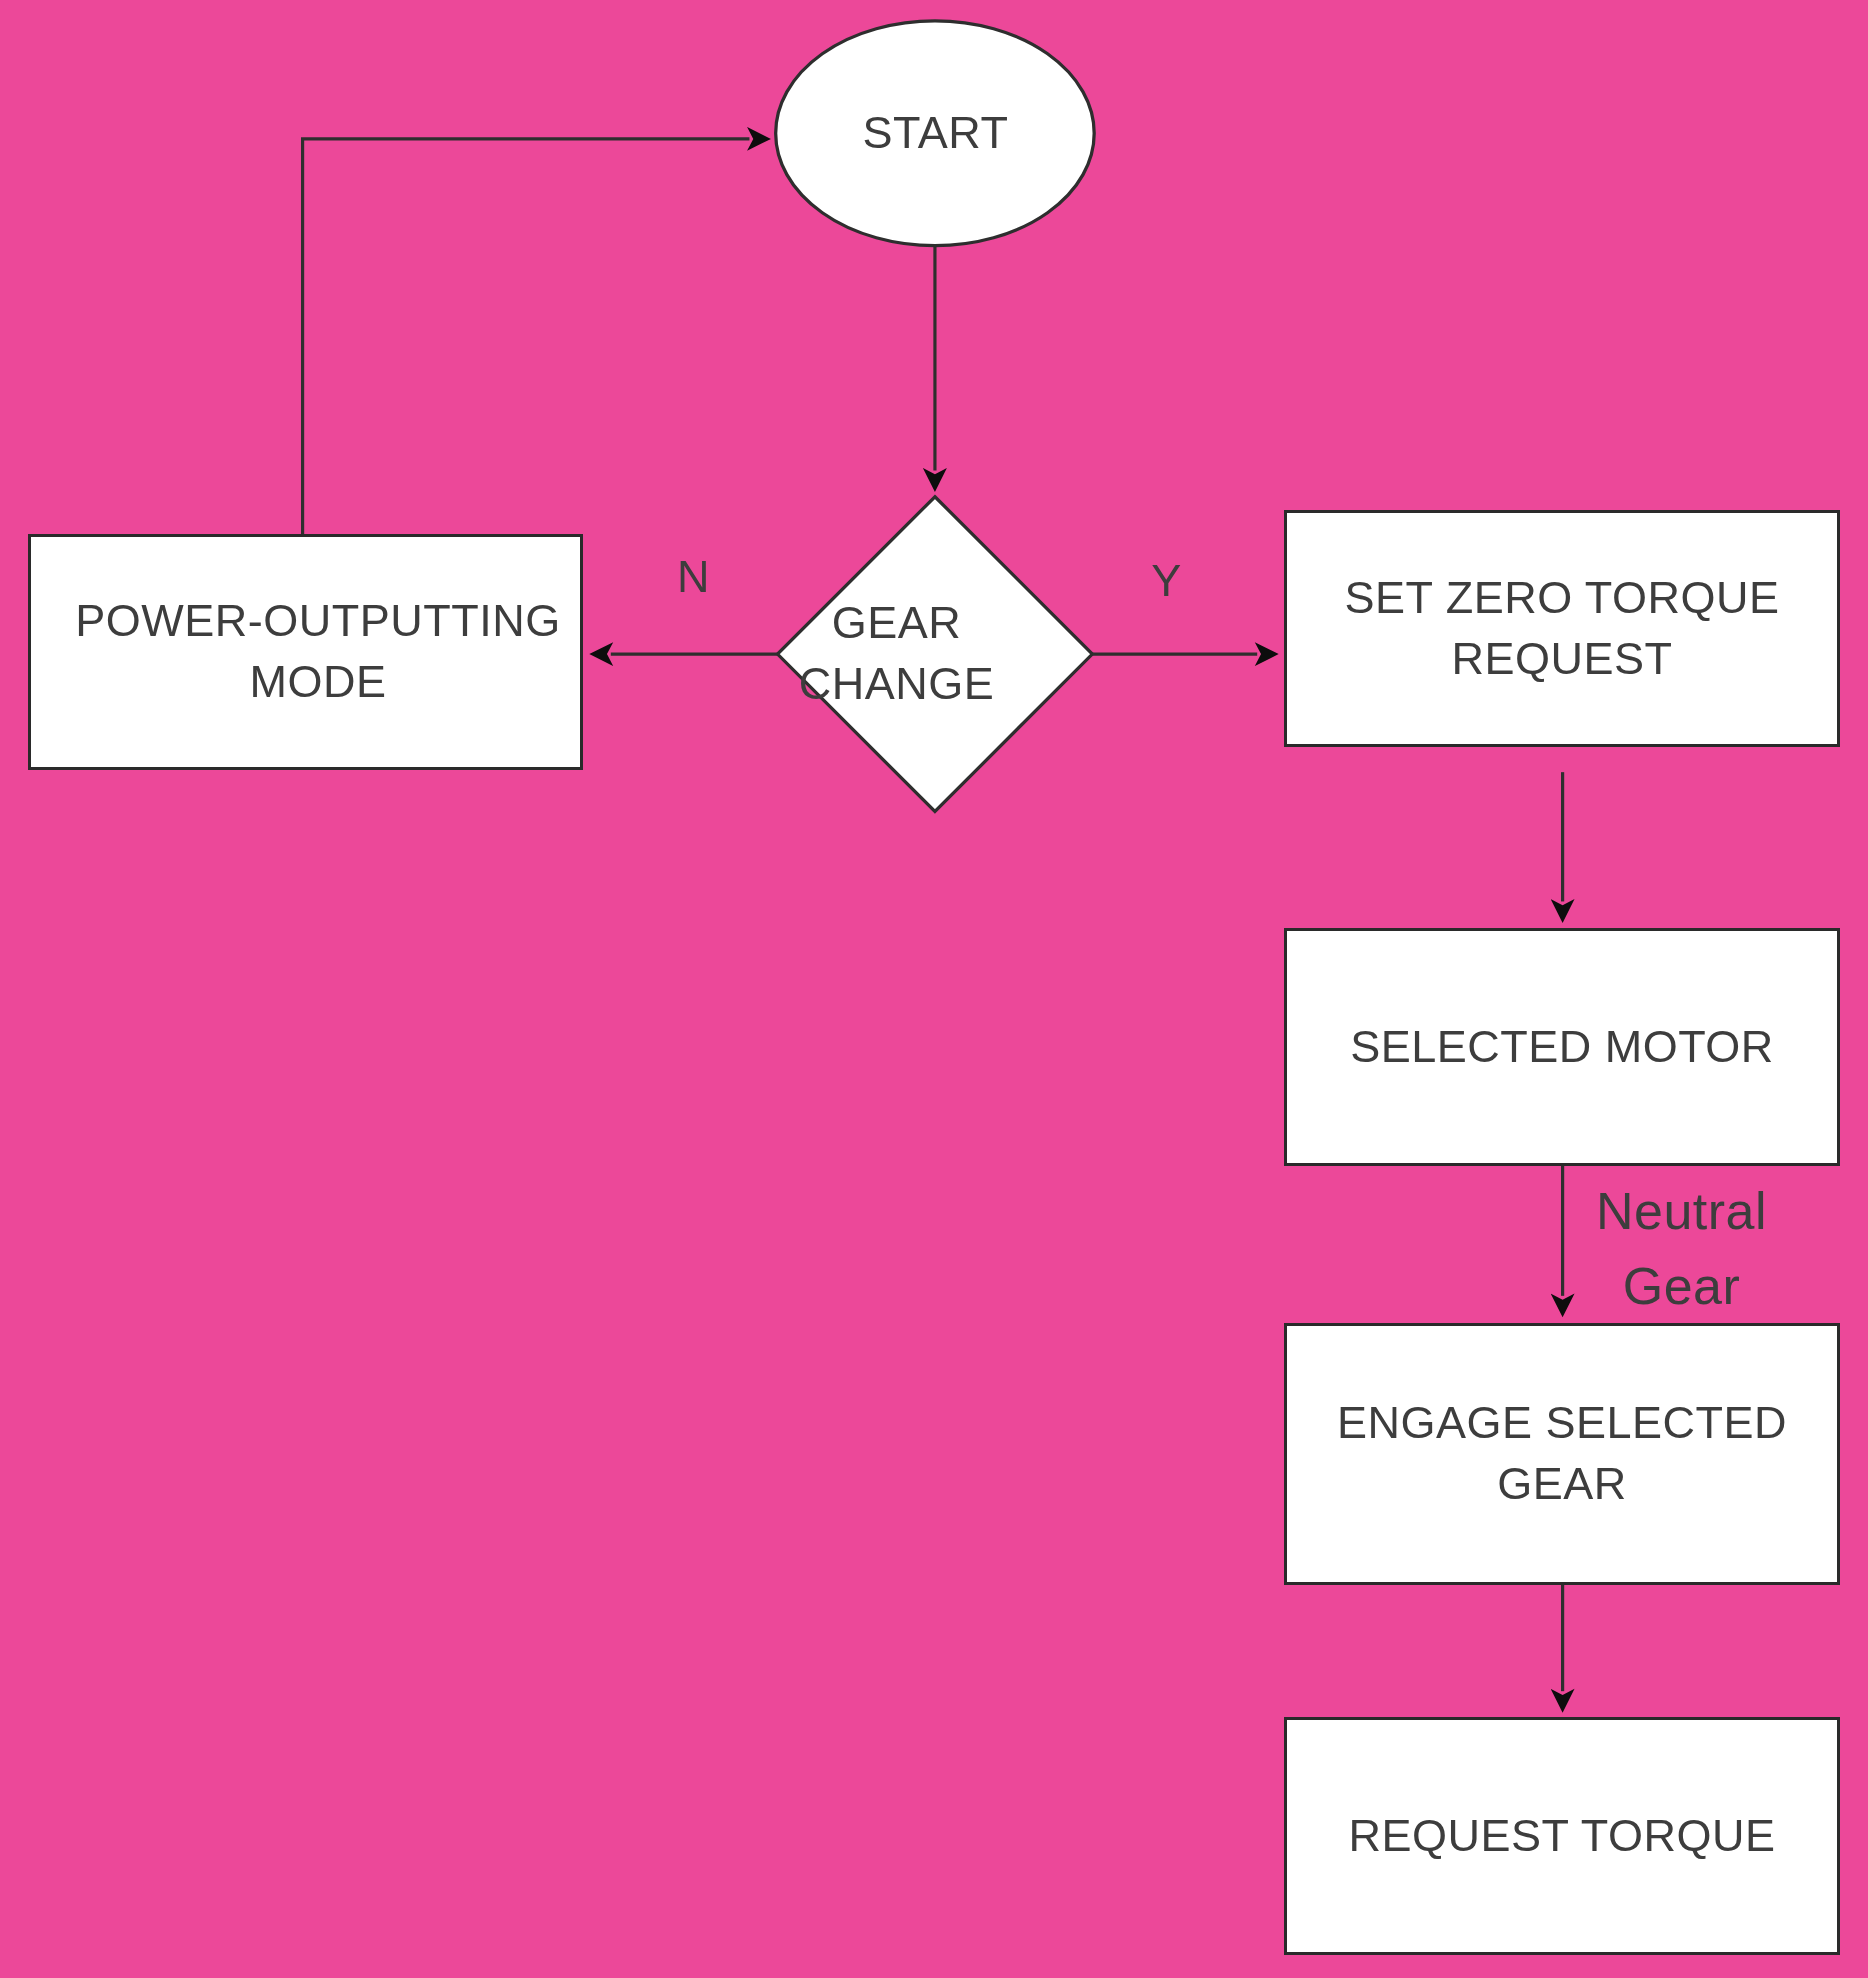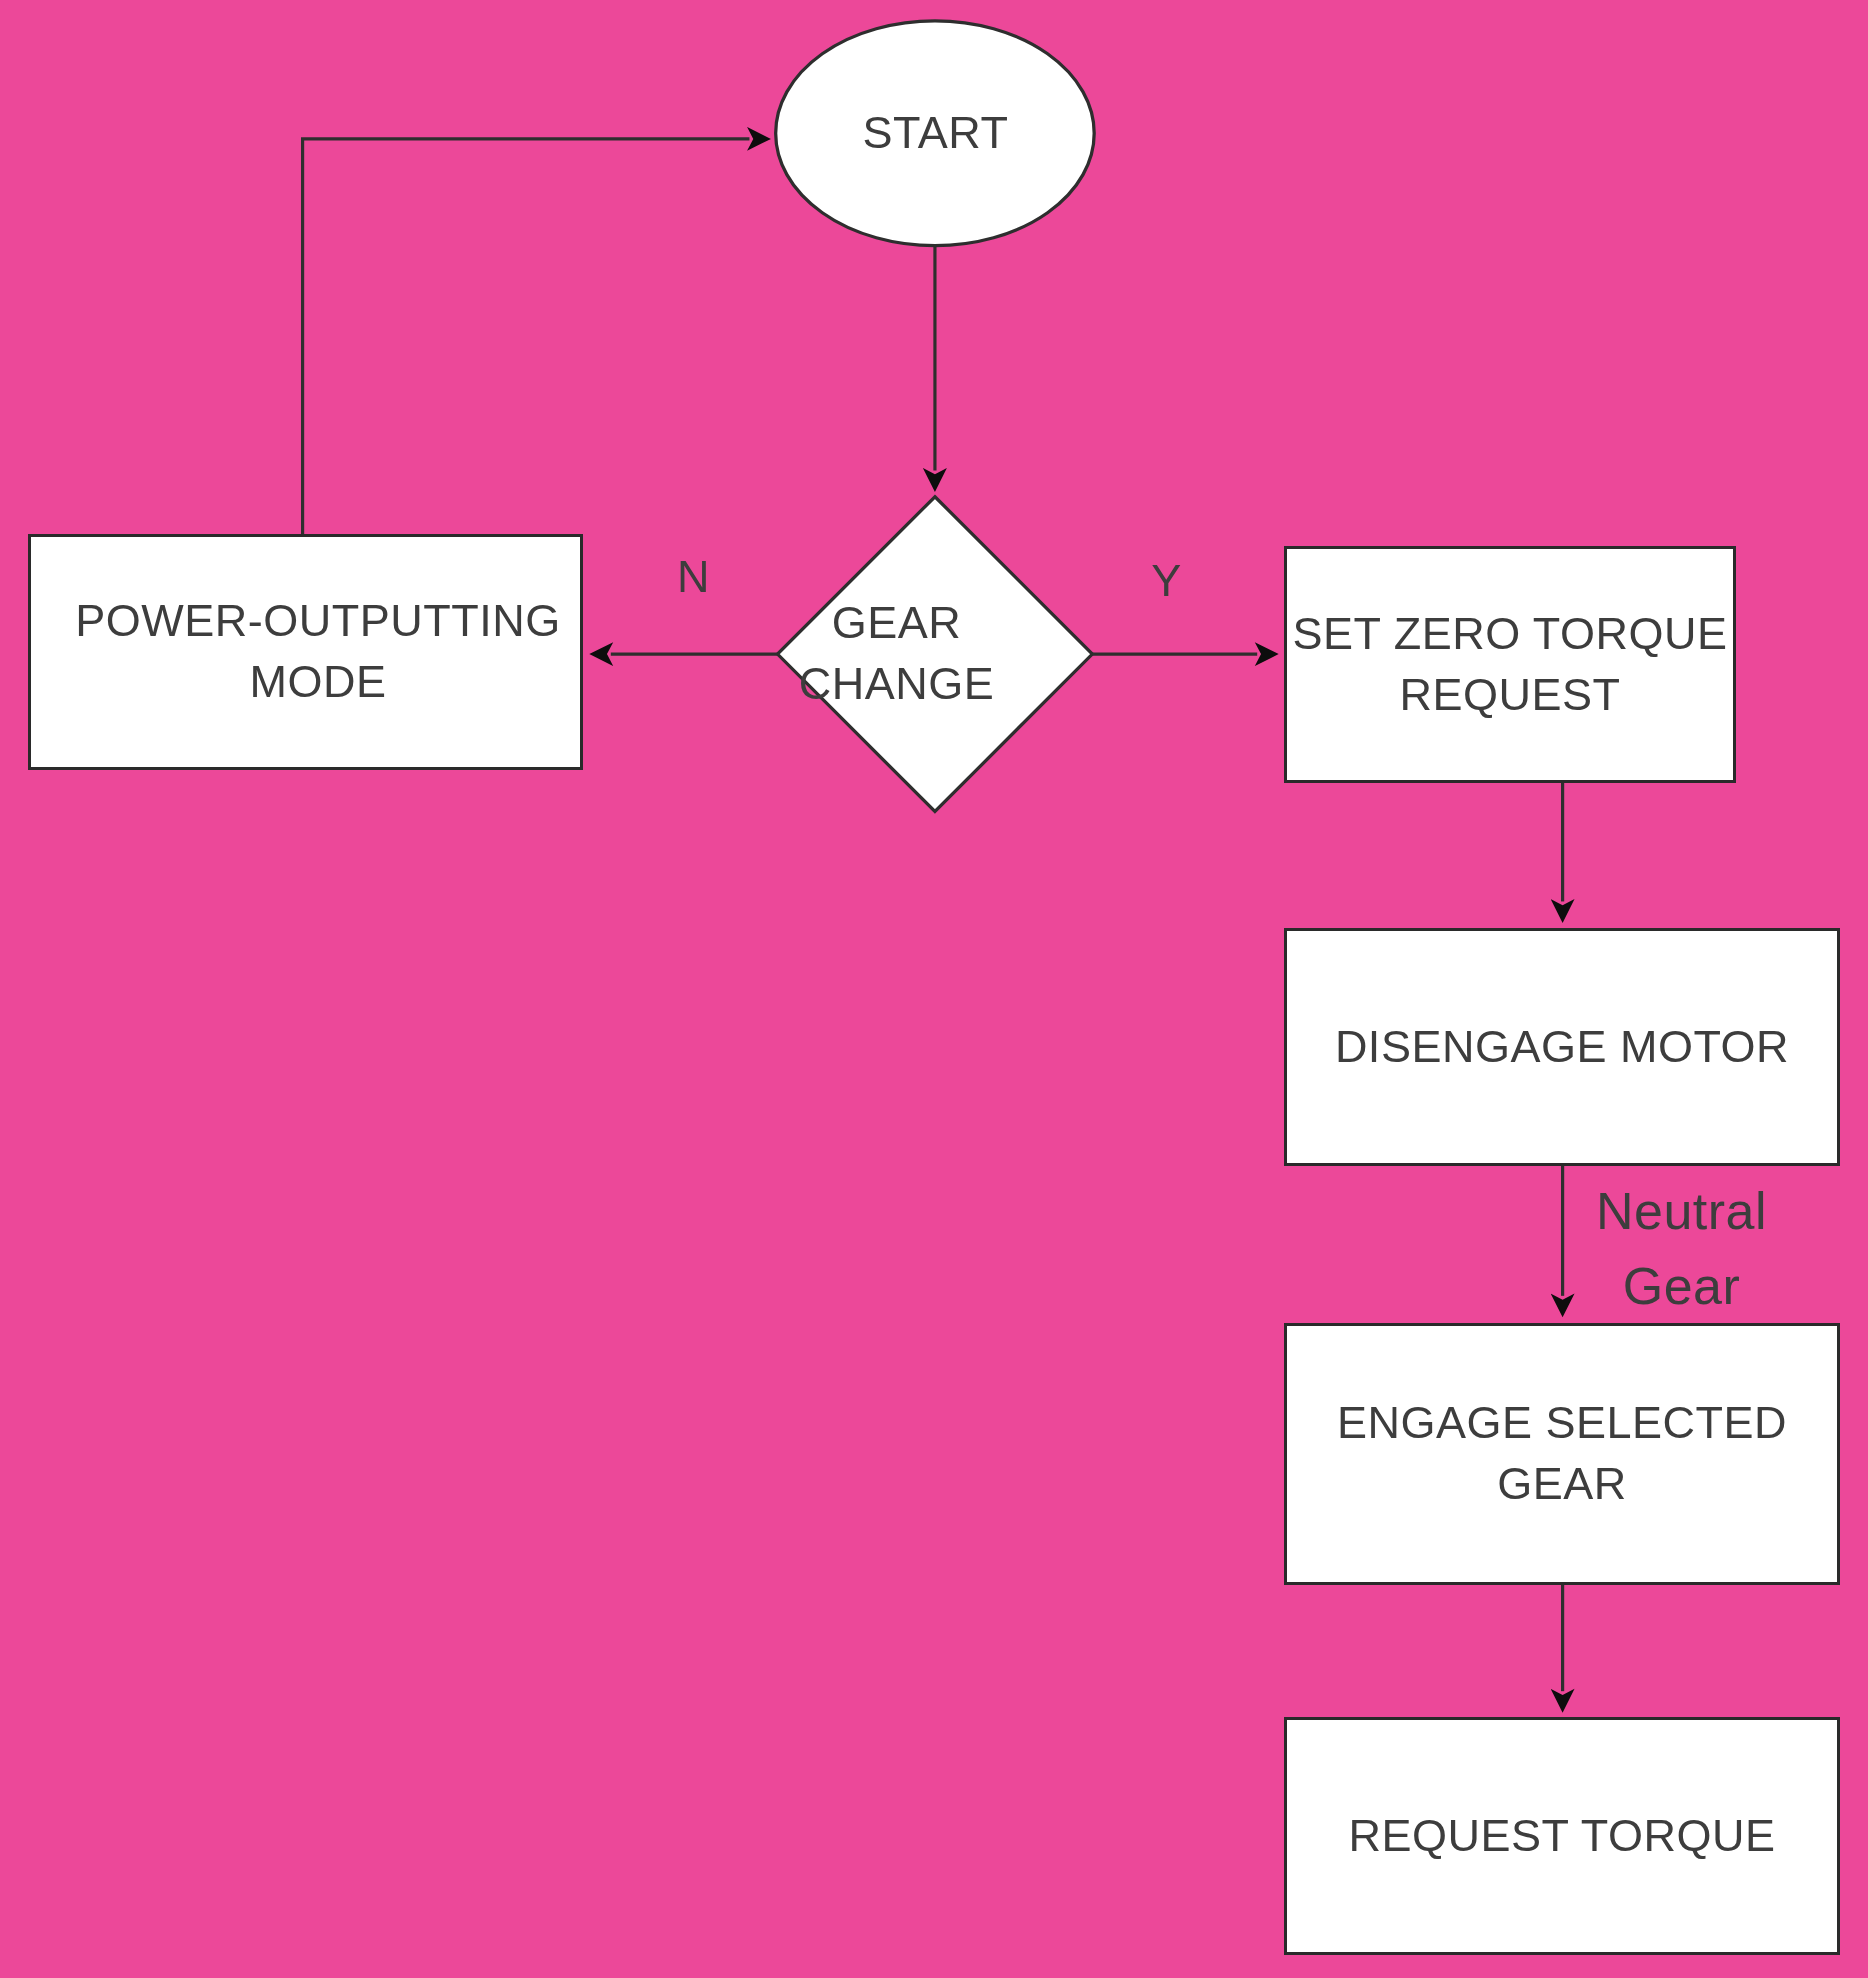--- a/index.html
+++ b/index.html
@@ -94,26 +94,26 @@
   </div>
 
   <div class="shape-label" style="left:756px; top:560px; width:281px; height:187px;">
     <span class="node-label w-diamond">GEAR CHANGE</span>
   </div>
 
   <div class="node-box" style="left:28px; top:534px; width:555px; height:236px;padding-left:25px;">
     <span class="node-label w-power">POWER-OUTPUTTING MODE</span>
   </div>
 
-  <div class="node-box" style="left:1284px; top:546px; width:452px; height:237px;">
+  <div class="node-box" style="left:1284px; top:510px; width:556px; height:237px;">
     <span class="node-label w-set">SET ZERO TORQUE REQUEST</span>
   </div>
 
   <div class="node-box" style="left:1284px; top:928px; width:556px; height:238px;">
-    <span class="node-label w-dis">DISENGAGE MOTOR</span>
+    <span class="node-label w-dis">SELECTED MOTOR</span>
   </div>
 
   <div class="node-box" style="left:1284px; top:1323px; width:556px; height:262px;">
     <span class="node-label w-eng">ENGAGE SELECTED GEAR</span>
   </div>
 
   <div class="node-box" style="left:1284px; top:1717px; width:556px; height:238px;">
     <span class="node-label w-prov">REQUEST TORQUE</span>
   </div>
 

